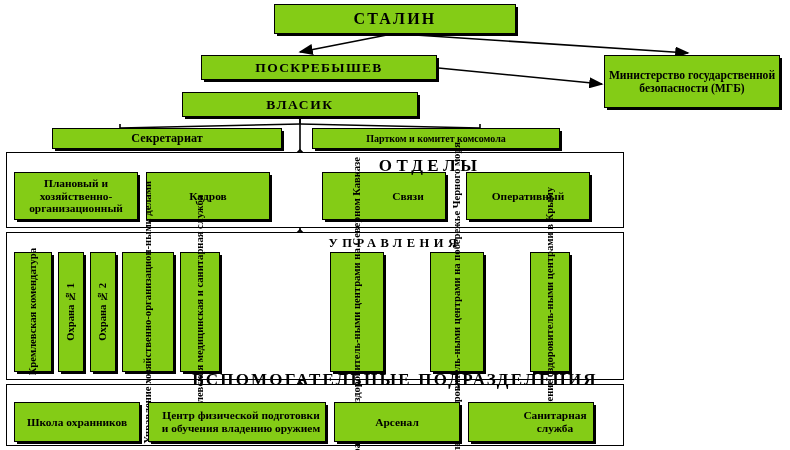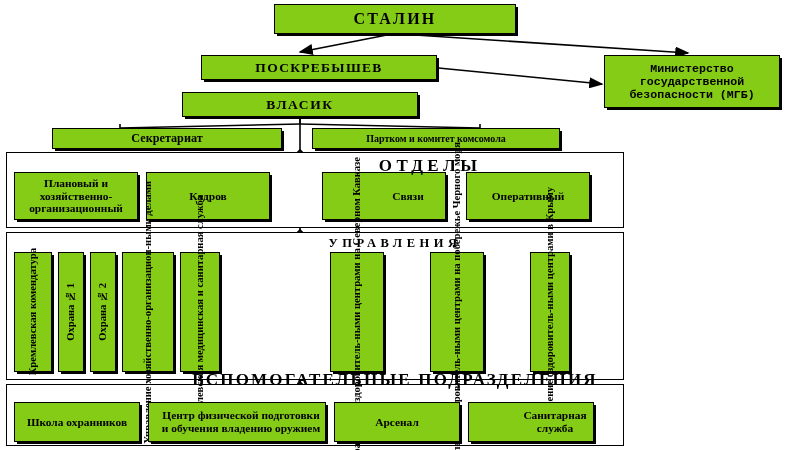--- a/index.html
+++ b/index.html
@@ -50,21 +50,21 @@
   .t-posk {
     left: 182px; top: 55px; width: 236px; height: 25px;
     font-size: 13.5px; font-weight: bold; letter-spacing: 1.3px; margin-left: 19px;
   }
   .t-vlasik {
     left: 182px; top: 92px; width: 236px; height: 25px;
     font-size: 13.5px; font-weight: bold; letter-spacing: 1.6px;
   }
   .t-mgb {
     left: 604px; top: 55px; width: 176px; height: 53px;
-    font-size: 11.6px; font-weight: bold; font-family: Liberation Mono, monospace;
+    font-size: 11.6px; font-weight: bold;
   }
 
   
   .t-secr {
     left: 52px; top: 128px; width: 230px; height: 21px;
     font-size: 12.2px; font-weight: bold;
   }
   .t-partkom {
     left: 312px; top: 128px; width: 248px; height: 21px;
     font-size: 10px; font-weight: bold;

